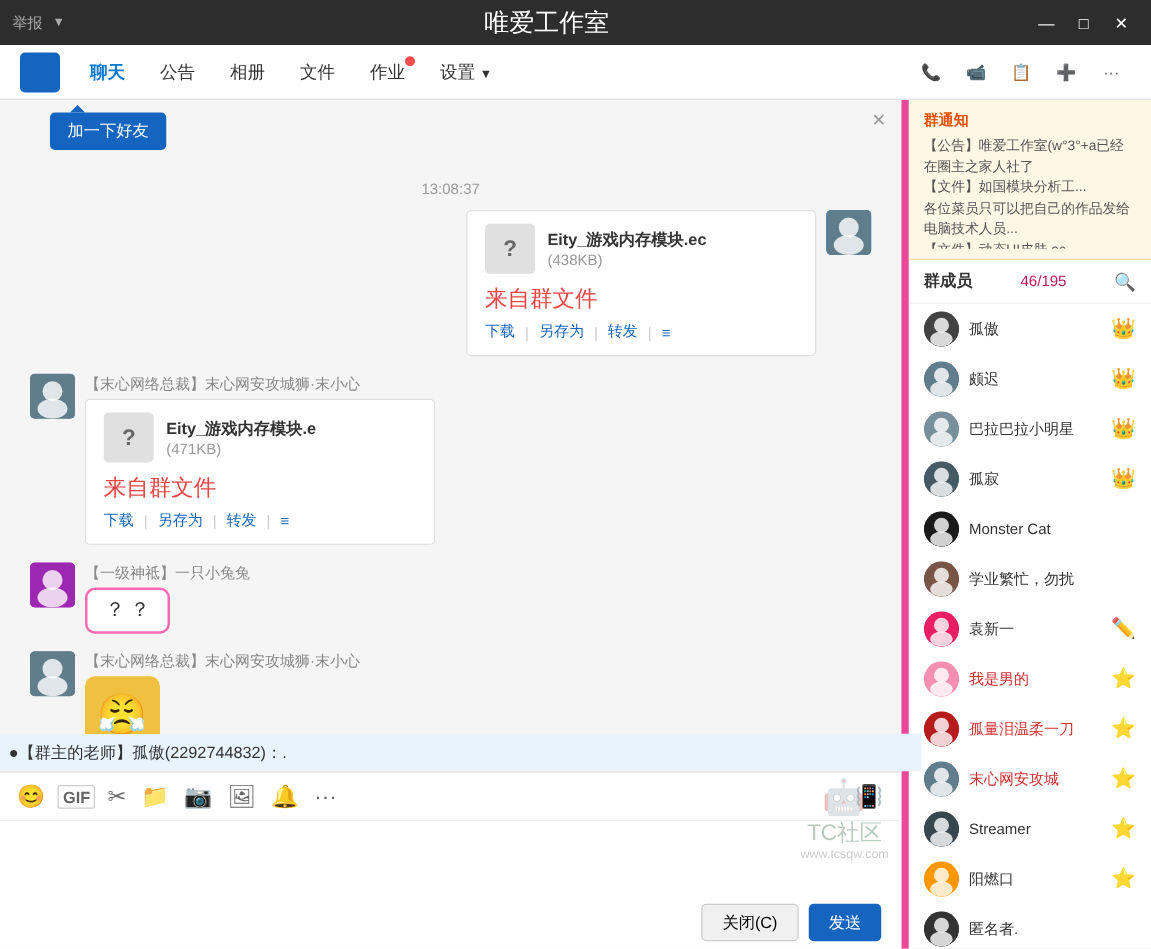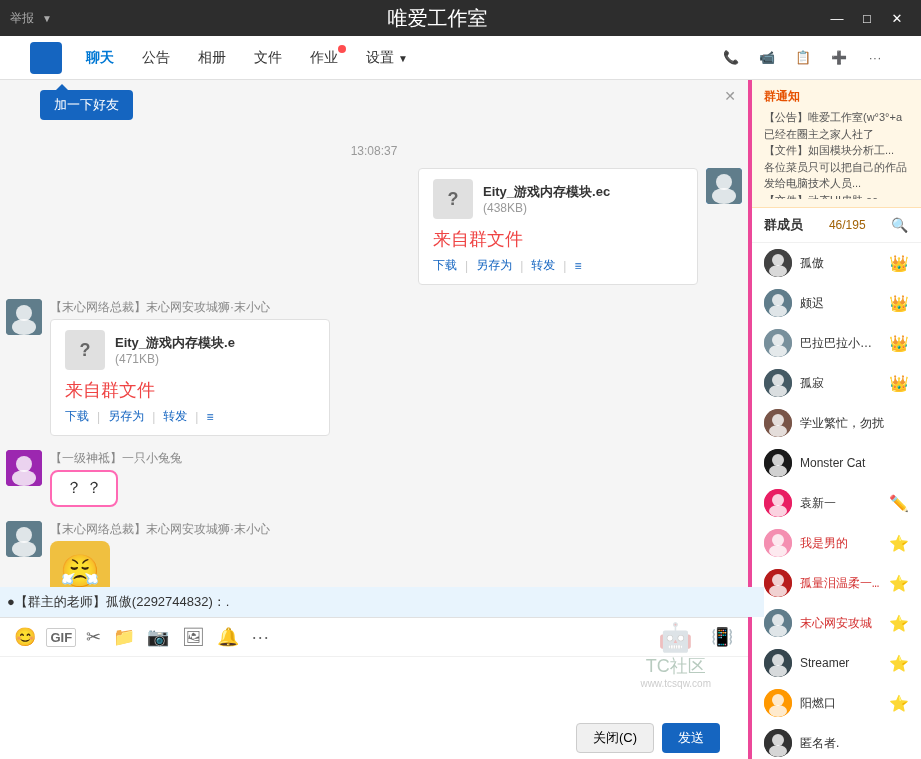--- a/index.html
+++ b/index.html
@@ -17,21 +17,21 @@
     }
     .title-bar-title { flex: 1; text-align: center; font-size: 20px; }
     .win-btn { width: 28px; height: 28px; display: flex; align-items: center; justify-content: center; cursor: pointer; border-radius: 2px; }
 
     
     .nav-bar {
       background: #fff;
       height: 44px;
       display: flex;
       align-items: center;
-      padding: 0 30px;
+      padding: 0 16px;
       border-bottom: 1px solid #e0e0e0;
       gap: 4px;
     }
     .nav-item {
       padding: 6px 12px;
       cursor: pointer;
       font-size: 14px;
       color: #333;
       border-radius: 4px;
       position: relative;
@@ -88,21 +88,21 @@
       left: 16px;
       border-width: 0 6px 6px;
       border-style: solid;
       border-color: transparent transparent #1565c0;
     }
 
     
     .messages {
       flex: 1;
       overflow-y: auto;
-      padding: 10px 6px;
+      padding: 10px 24px;
       position: relative;
     }
 
     .timestamp {
       text-align: center;
       color: #999;
       font-size: 12px;
       margin: 10px 0;
     }
 
@@ -210,21 +210,21 @@
     .input-spacer { flex: 1; }
     .input-field {
       padding: 8px 12px;
       min-height: 60px;
       font-size: 13px;
       color: #333;
       outline: none;
     }
     .input-footer {
       display: flex; align-items: flex-start; justify-content: space-between;
-      padding: 6px 28px;
+      padding: 6px 16px;
     }
     .send-area { display: flex; gap: 8px; }
     .btn-close {
       background: #f0f0f0;
       border: 1px solid #ccc;
       border-radius: 4px;
       padding: 5px 16px;
       cursor: pointer;
       font-size: 13px;
     }
@@ -233,23 +233,23 @@
       color: #fff;
       border: none;
       border-radius: 4px;
       padding: 5px 16px;
       cursor: pointer;
       font-size: 13px;
     }
 
     
     .right-sidebar {
-      width: 173px;
+      width: 200px;
       background: #fff;
-      border-left: 4px solid #ec4899;
+      border-left: 6px solid #ec4899;
       display: flex;
       flex-direction: column;
       overflow: hidden;
     }
 
     
     .group-notice {
       padding: 8px 12px;
       background: #fff7e6;
       border-bottom: 1px solid #ffe0b2;
@@ -268,21 +268,21 @@
       overflow: hidden;
     }
 
     
     .member-header {
       display: flex; align-items: center; justify-content: space-between;
       padding: 8px 12px;
       border-bottom: 1px solid #f0f0f0;
       font-size: 13px; font-weight: bold;
     }
-    .member-count { color: #a16207; font-size: 12px; font-weight: normal; }
+    .member-count { color: #be185d; font-size: 12px; font-weight: normal; }
     .search-icon-sm { color: #666; cursor: pointer; font-size: 14px; }
 
     .member-list {
       flex: 1;
       overflow-y: auto;
     }
     .member-item {
       display: flex; align-items: center;
       padding: 6px 12px; gap: 8px;
       cursor: pointer;
@@ -555,39 +555,39 @@
               <rect width="28" height="28" fill="#455a64" rx="14"></rect>
               <circle cx="14" cy="11" r="6" fill="#fff" opacity="0.8"></circle>
               <ellipse cx="14" cy="22" rx="9" ry="6" fill="#fff" opacity="0.8"></ellipse>
             </svg>
         </div>
         <span class="member-name">孤寂</span>
         <span class="member-badge">👑</span>
       </div>
 
       <div class="member-item">
+        <div class="member-avatar" style="background:#1a1a1a;">
+          <svg width="28" height="28" viewBox="0 0 28 28">
+              <rect width="28" height="28" fill="#1a1a1a" rx="14"></rect>
+              <circle cx="14" cy="11" r="6" fill="#fff" opacity="0.8"></circle>
+              <ellipse cx="14" cy="22" rx="9" ry="6" fill="#fff" opacity="0.8"></ellipse>
+            </svg>
+        </div>
+        <span class="member-name">Monster Cat</span>
+      </div>
+
+      <div class="member-item">
         <div class="member-avatar" style="background:#795548;">
           <svg width="28" height="28" viewBox="0 0 28 28">
               <rect width="28" height="28" fill="#795548" rx="14"></rect>
               <circle cx="14" cy="11" r="6" fill="#fff" opacity="0.8"></circle>
               <ellipse cx="14" cy="22" rx="9" ry="6" fill="#fff" opacity="0.8"></ellipse>
             </svg>
         </div>
         <span class="member-name">学业繁忙，勿扰</span>
-      </div>
-
-      <div class="member-item">
-        <div class="member-avatar" style="background:#1a1a1a;">
-          <svg width="28" height="28" viewBox="0 0 28 28">
-              <rect width="28" height="28" fill="#1a1a1a" rx="14"></rect>
-              <circle cx="14" cy="11" r="6" fill="#fff" opacity="0.8"></circle>
-              <ellipse cx="14" cy="22" rx="9" ry="6" fill="#fff" opacity="0.8"></ellipse>
-            </svg>
-        </div>
-        <span class="member-name">Monster Cat</span>
       </div>
 
       <div class="member-item">
         <div class="member-avatar" style="background:#e91e63;">
           <svg width="28" height="28" viewBox="0 0 28 28">
               <rect width="28" height="28" fill="#e91e63" rx="14"></rect>
               <circle cx="14" cy="11" r="6" fill="#fff" opacity="0.8"></circle>
               <ellipse cx="14" cy="22" rx="9" ry="6" fill="#fff" opacity="0.8"></ellipse>
             </svg>
         </div>

